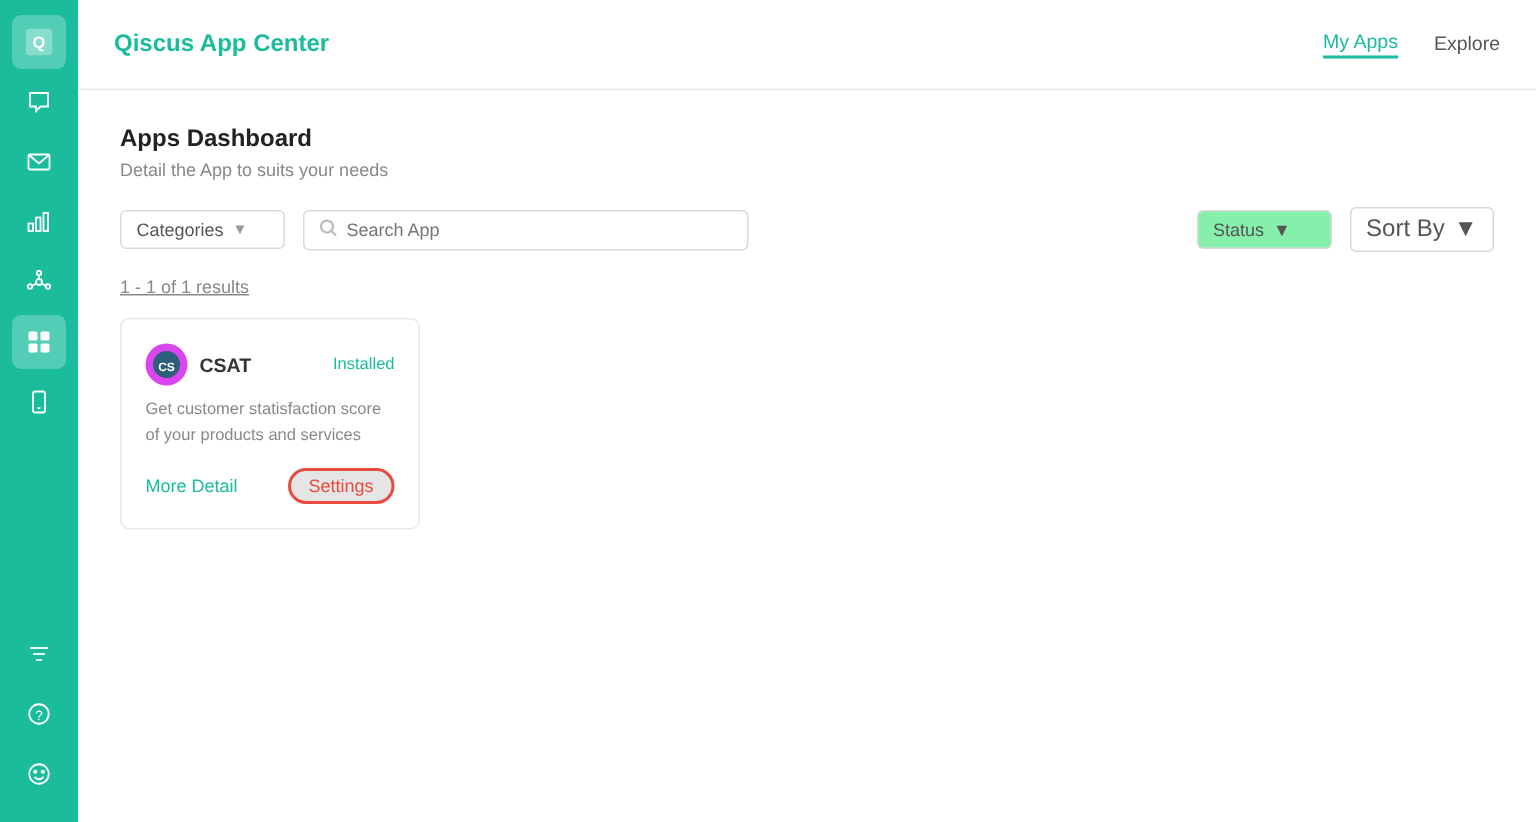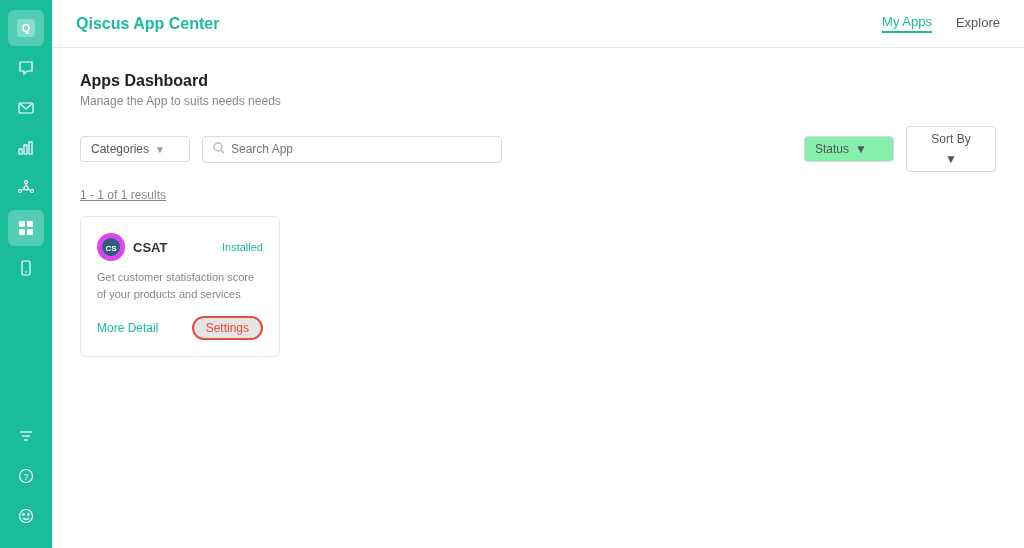--- a/index.html
+++ b/index.html
@@ -39,21 +39,21 @@
       display: flex;
       flex-direction: column;
       overflow: hidden;
     }
 
     
     .topnav {
       display: flex;
       align-items: center;
       padding: 0 24px;
-      height: 48px;
+      height: 60px;
       border-bottom: 1px solid #e8e8e8;
       flex-shrink: 0;
     }
     .topnav-title {
       font-size: 16px;
       font-weight: 600;
       color: #1abc9c;
       margin-right: auto;
     }
     .topnav-links {
@@ -150,27 +150,26 @@
       background: #86efac;
       gap: 6px;
       min-width: 90px;
     }
     .sortby-select {
       display: flex;
       align-items: center;
       border: 1px solid #d9d9d9;
       border-radius: 4px;
       padding: 5px 10px;
-      font-size: 12px;
+      font-size: 16px;
       color: #555;
       cursor: pointer;
       background: #fff;
       gap: 6px;
       min-width: 90px;
-      flex-direction: column;
     }
 
     
     .results-count {
       font-size: 12px;
       color: #888;
       margin-bottom: 14px;
       text-decoration: underline;
     }
 
@@ -324,21 +323,21 @@
   <div class="topnav">
     <span class="topnav-title">Qiscus App Center</span>
     <div class="topnav-links">
       <span class="topnav-link active">My Apps</span>
       <span class="topnav-link">Explore</span>
     </div>
   </div>
 
   <div class="page-body">
     <div class="page-title">Apps Dashboard</div>
-    <div class="page-subtitle">Manage the App to suits needs needs</div>
+    <div class="page-subtitle">Detail the App to suits your needs</div>
 
     <div class="filters-row">
       <div class="filter-select">
         <span>Categories</span>
         <span class="chevron">▼</span>
       </div>
       <div class="search-box">
         <span class="search-icon-svg">
           <svg width="12" height="12" viewBox="0 0 12 12" fill="none" stroke="#bbb" stroke-width="1.5">
               <circle cx="5" cy="5" r="4"></circle>

